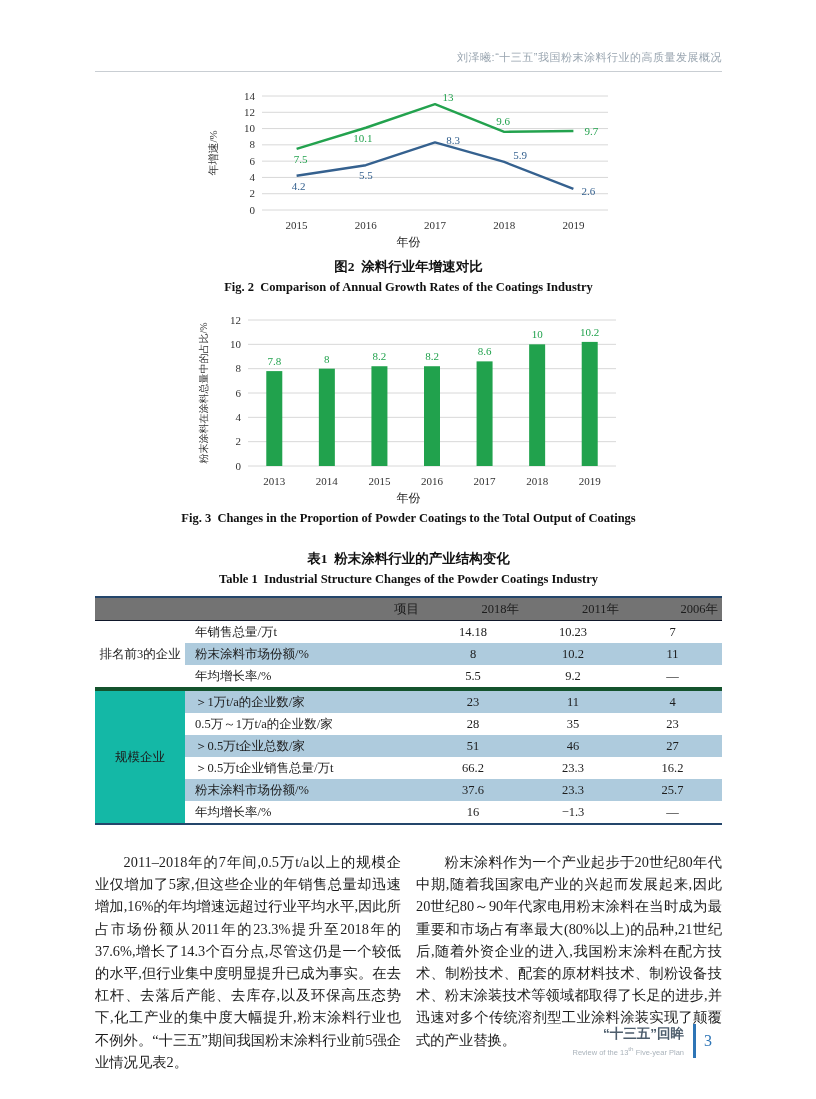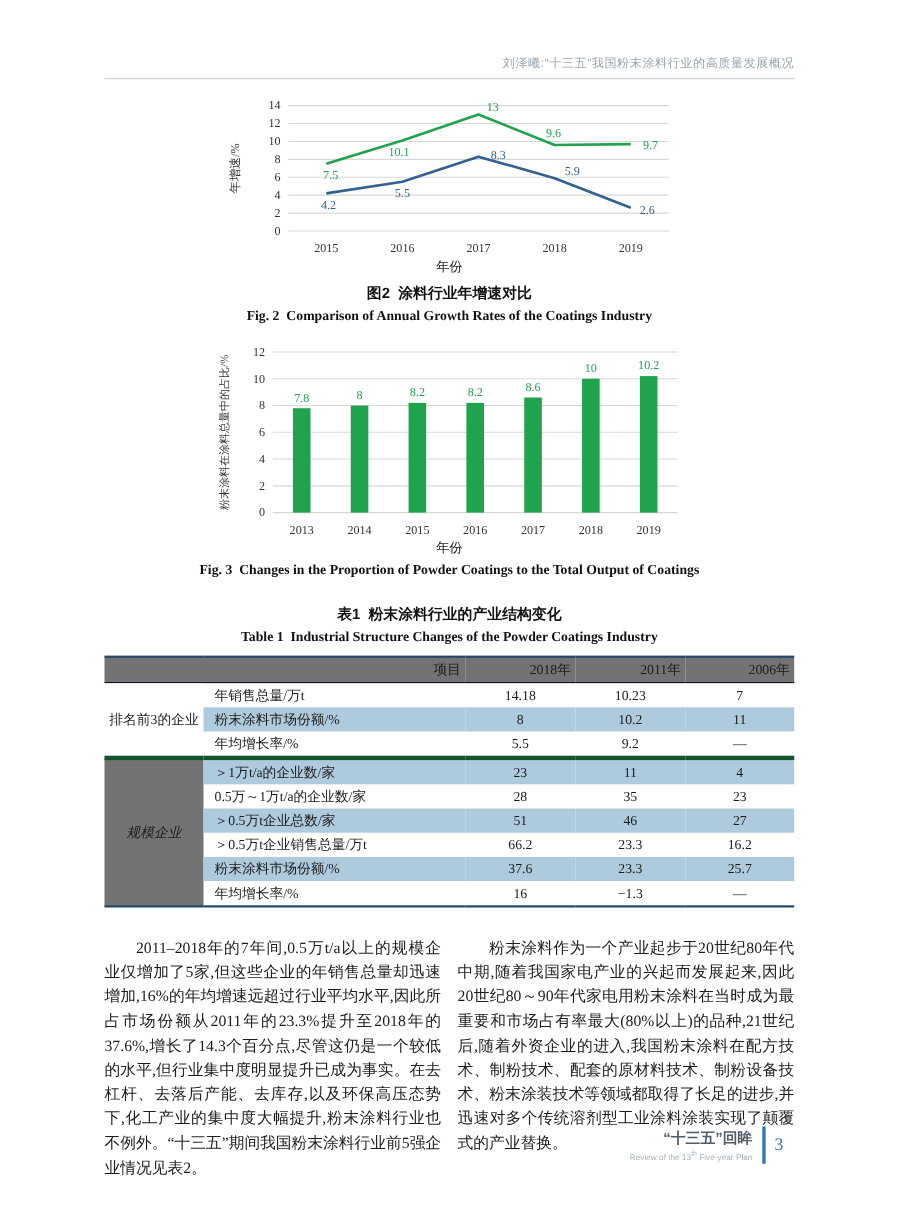--- a/index.html
+++ b/index.html
@@ -14,37 +14,37 @@
     font-size:11px;color:#98a4af;letter-spacing:.5px;
   }
   .head-rule{height:1px;background:#c9ced3;margin-top:6px;}
   
   .chart-block{display:flex;flex-direction:column;align-items:center;margin-top:16px;}
   .chart-block svg{display:block;}
   .xaxis-title{font-size:12px;color:#222;margin-top:-2px;}
   .legend{display:flex;gap:26px;align-items:center;margin-top:3px;}
   .legend-item{display:flex;align-items:center;gap:5px;font-size:11px;color:#222;}
   .legend-swatch{width:24px;height:3px;display:inline-block;}
-  .cap-cn{font-family:Liberation Sans, sans-serif;font-weight:bold;font-size:13.5px;margin-top:7px;color:#111;}
+  .cap-cn{font-family:Liberation Serif, serif;font-weight:bold;font-size:13.5px;margin-top:7px;color:#111;}
   .cap-en{font-weight:bold;font-size:12.5px;margin-top:4px;color:#111;}
   .tick{font-family:"Liberation Serif",serif;font-size:11px;fill:#333;}
   .dlabel{font-family:"Liberation Serif",serif;font-size:11px;}
   
   .tbl-caps{text-align:center;margin-top:24px;}
   table.t1{border-collapse:collapse;width:627px;margin-top:9px;
     border-top:2px solid #24466b;border-bottom:2px solid #24466b;
     font-size:12.5px;}
   table.t1 th,table.t1 td{padding:2px 4px;height:18px;font-weight:normal;}
   table.t1 thead th{background:#737373;border-bottom:1px solid #0f172a;text-align:right;}
   table.t1 td.item{text-align:left;padding-left:10px;}
   table.t1 td.val{text-align:center;}
   table.t1 tr.blue td:not(.gcell){background:#aecbdd;}
   table.t1 td.gcell{text-align:center;}
   table.t1 td.gwhite{background:#fff;}
-  table.t1 td.gblue{background:#737373;font-style:italic;}
+  table.t1 td.gblue{background:#14b8a6;}
   table.t1 tr.gsep td{border-top:4px solid #14532d;}
   
   .columns{display:flex;justify-content:space-between;margin-top:26px;}
   .col{width:306px;font-size:14.3px;line-height:22.2px;text-align:justify;}
   .col p{margin:0;text-indent:2em;}
   .sec-head{
     font-family:"Liberation Sans",sans-serif;font-weight:bold;
     color:#1e78b5;font-size:14.5px;margin:0 0 7px 0;
   }
   

